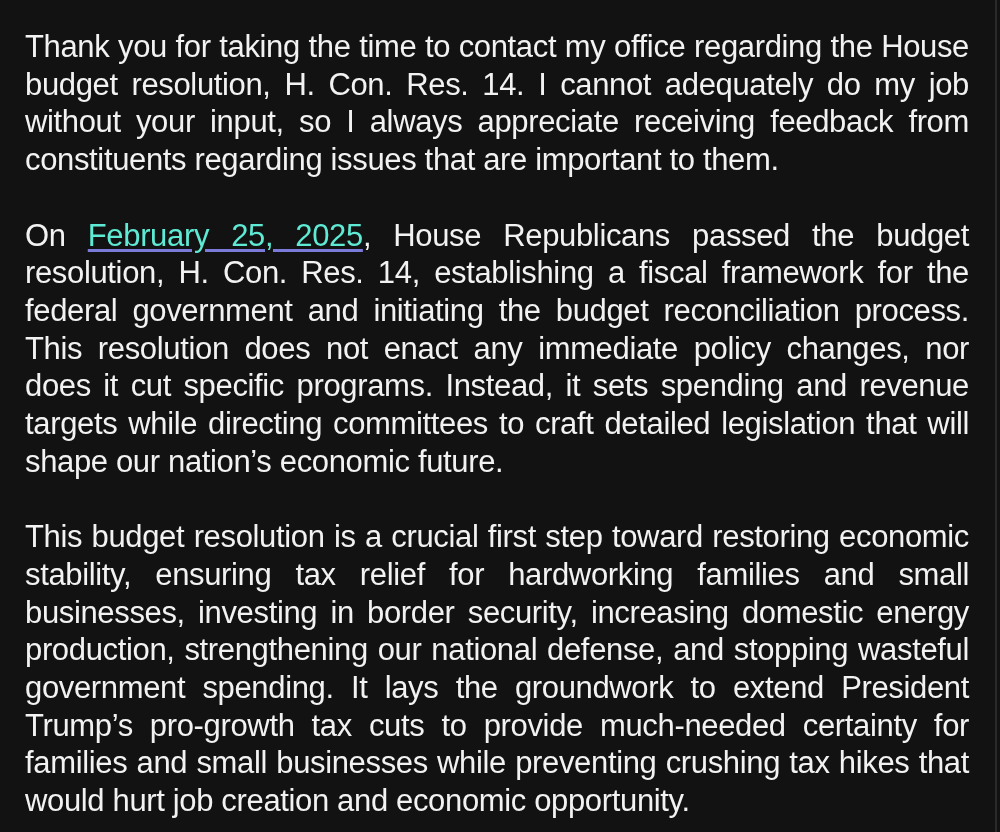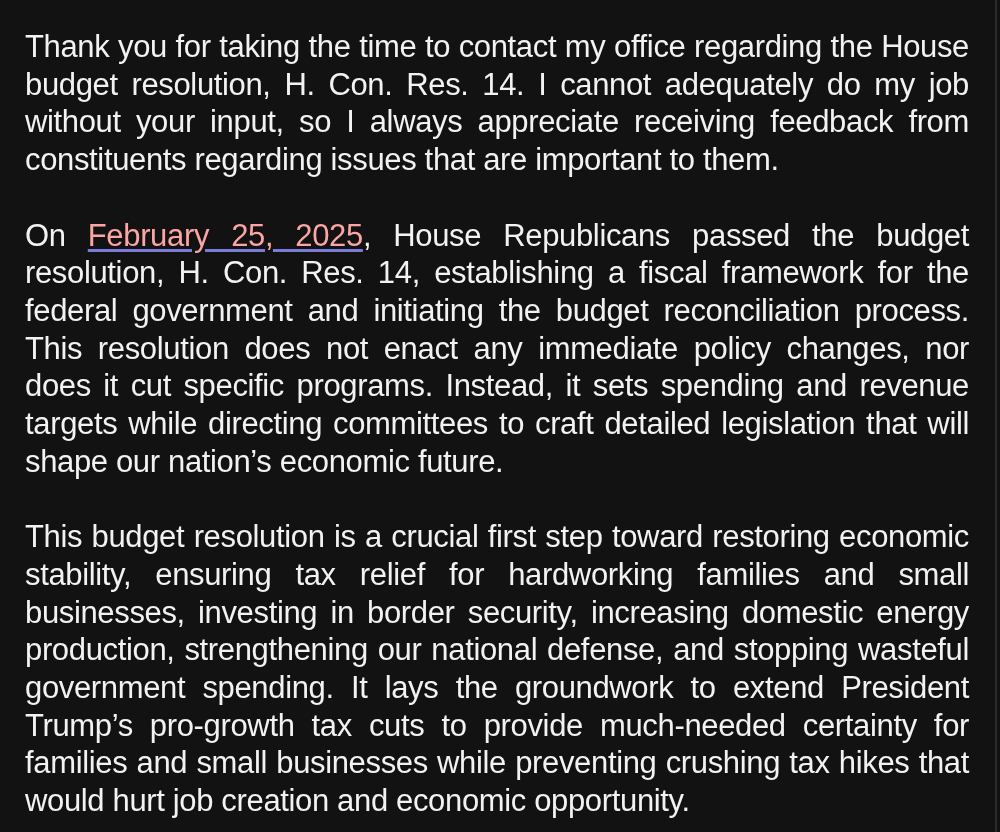--- a/index.html
+++ b/index.html
@@ -33,21 +33,21 @@
     text-align: justify;
     letter-spacing: -0.35px;
   }
   .content p {
     margin: 0 0 37.7px 0;
   }
   .content p.last {
     margin-bottom: 16px;
   }
   a.date-link {
-    color: #fca5a5;
+    color: #5eead4;
     text-decoration: underline;
     text-decoration-color: #7a7ad8;
     text-underline-offset: 3px;
   }
 </style>
 </head>
 <body>
 
 <div class="page">
   <div class="content">

